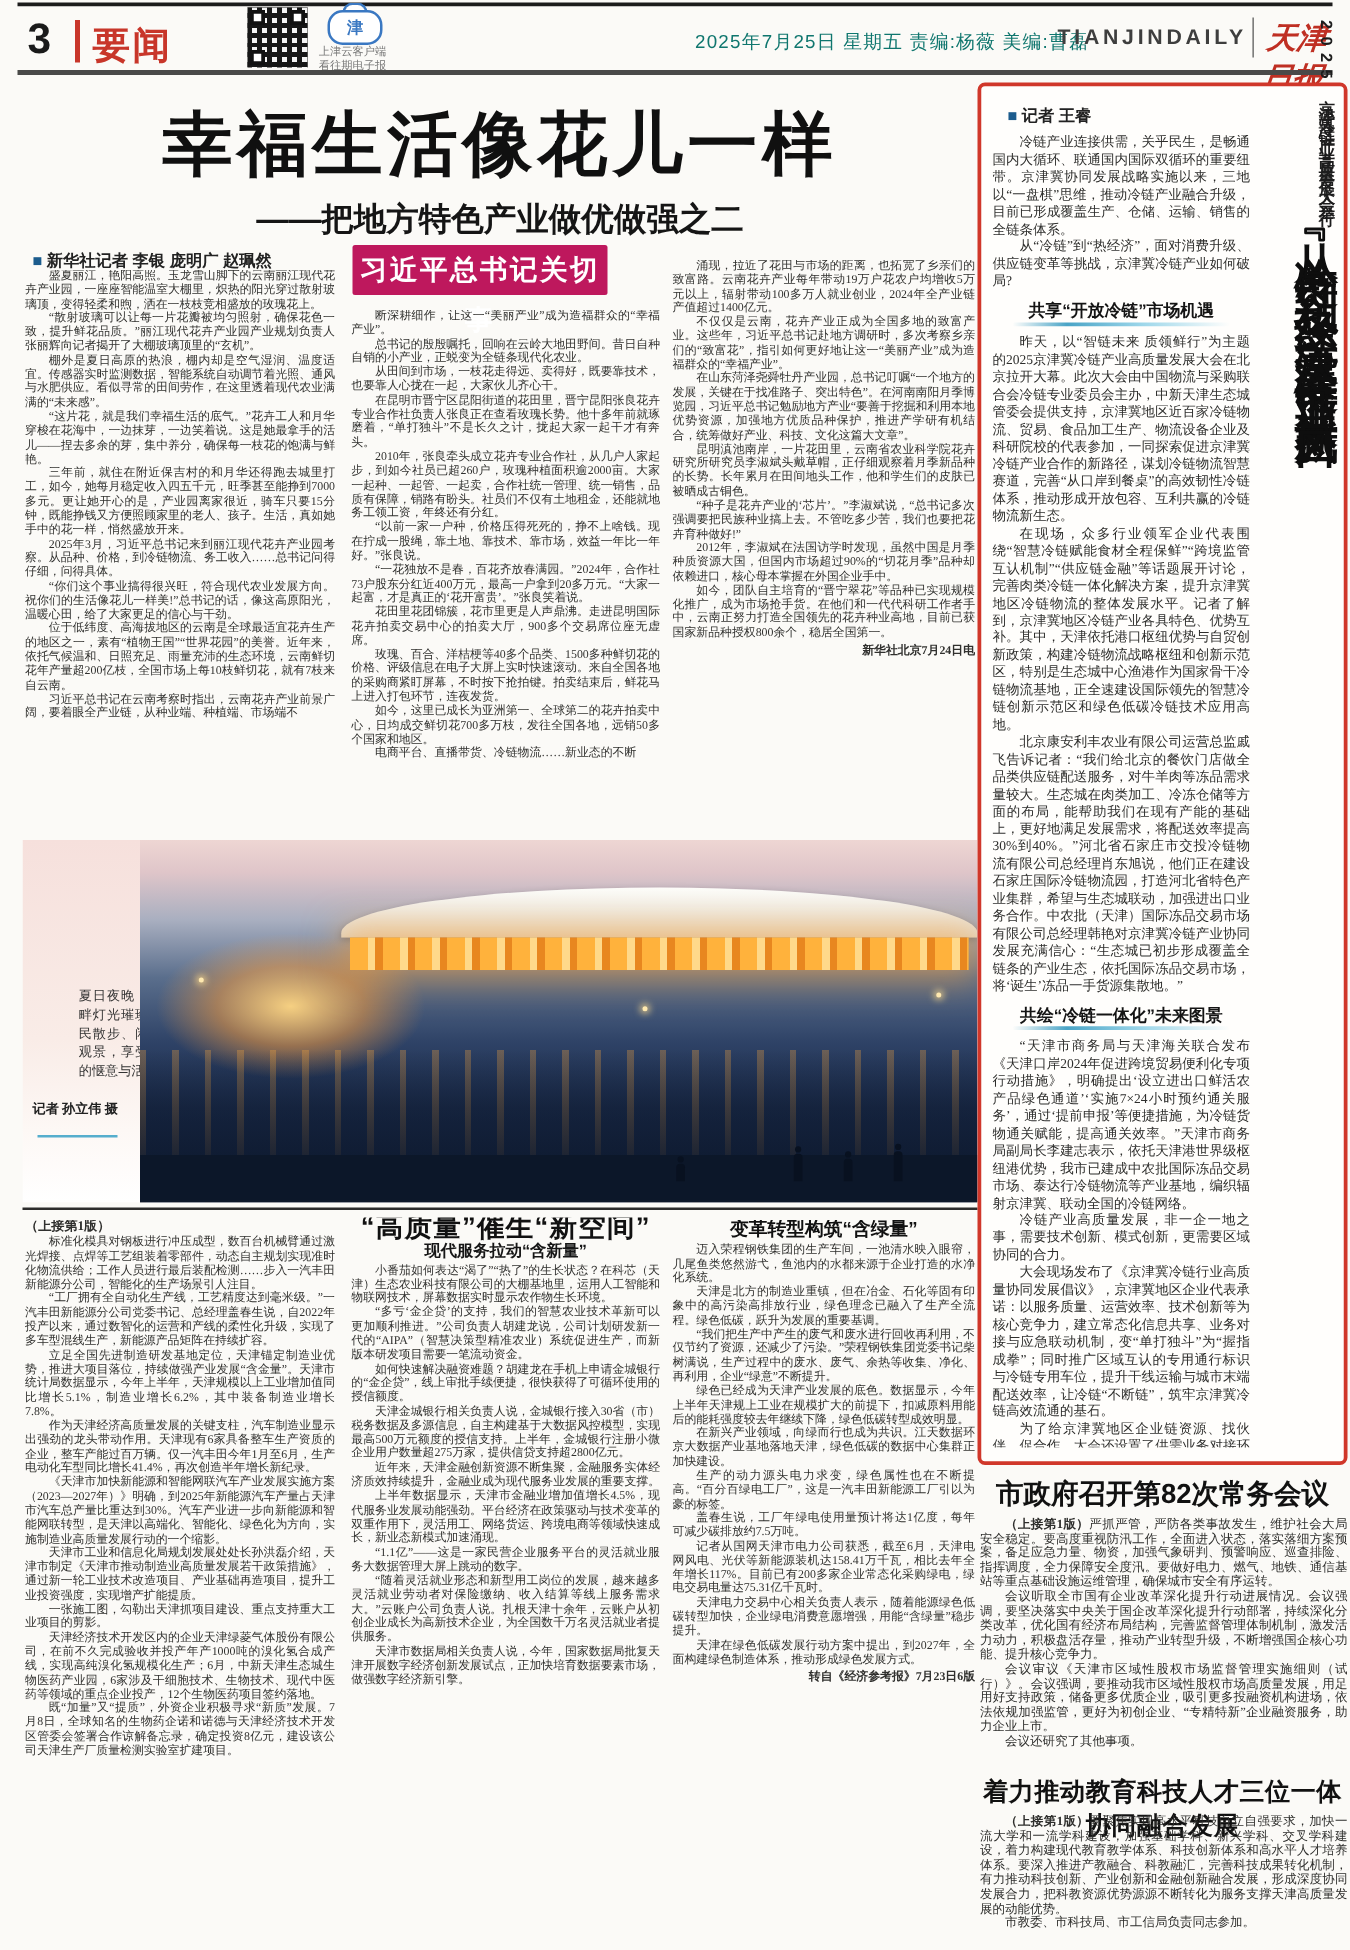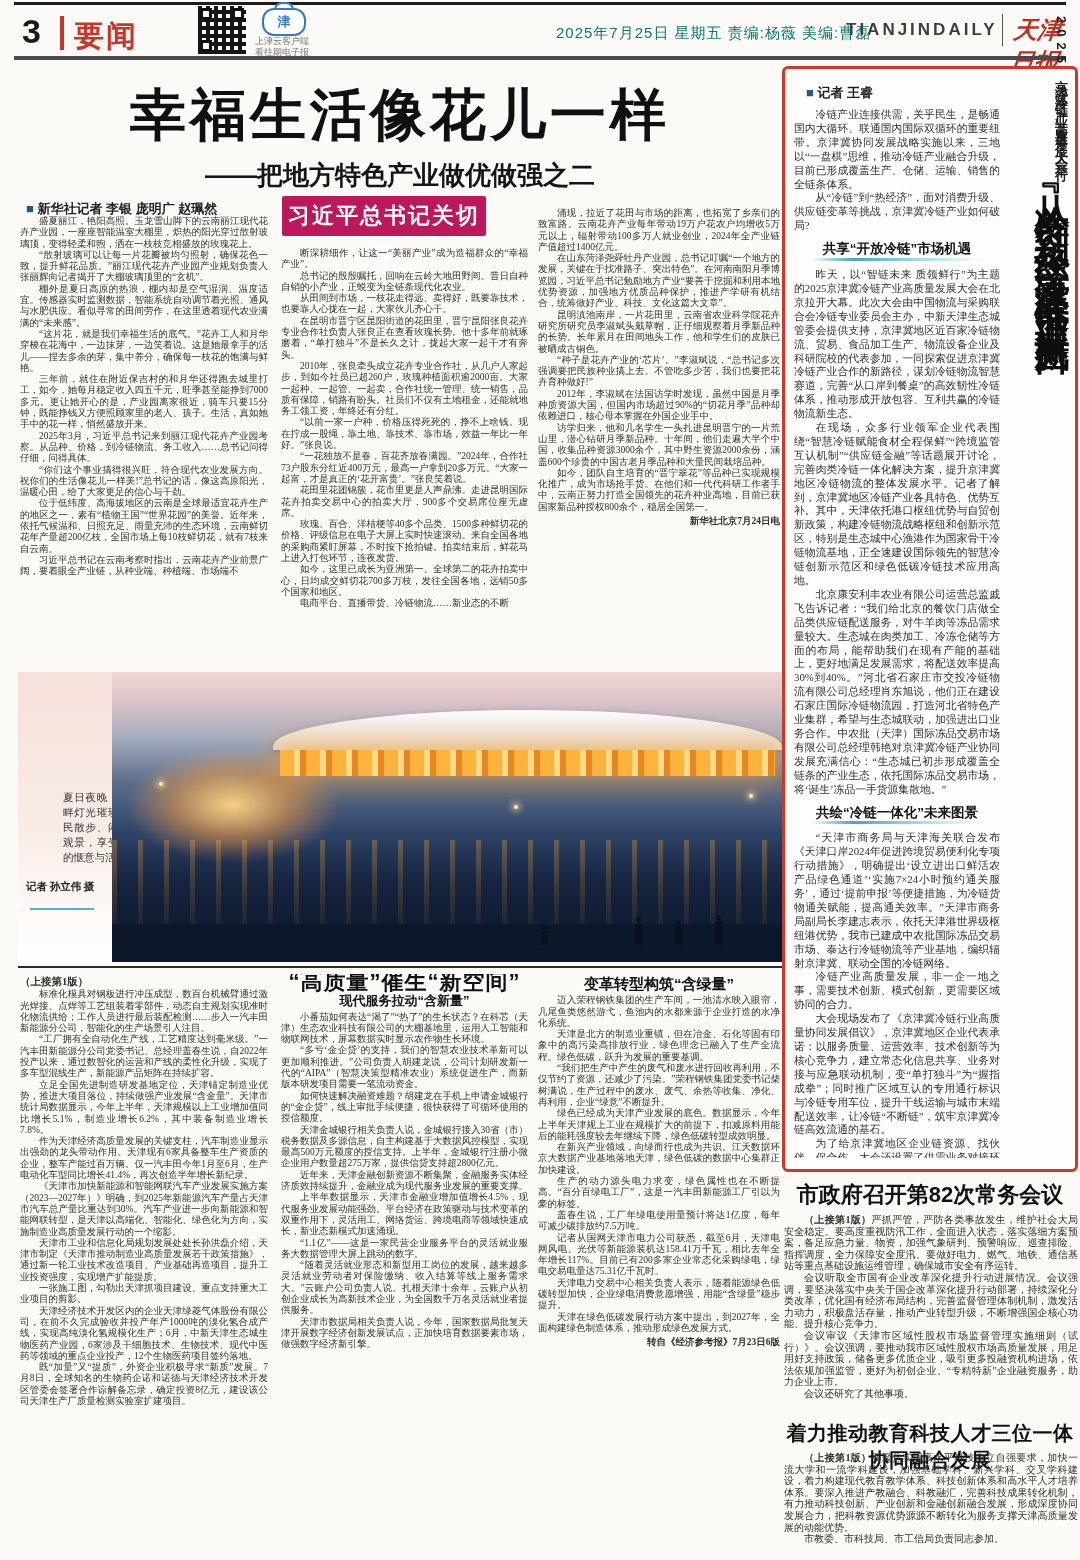--- a/index.html
+++ b/index.html
@@ -159,25 +159,25 @@
   <p>2010年，张良牵头成立花卉专业合作社，从几户人家起步，到如今社员已超260户，玫瑰种植面积逾2000亩。大家一起种、一起管、一起卖，合作社统一管理、统一销售，品质有保障，销路有盼头。社员们不仅有土地租金，还能就地务工领工资，年终还有分红。</p>
   <p>“以前一家一户种，价格压得死死的，挣不上啥钱。现在拧成一股绳，靠土地、靠技术、靠市场，效益一年比一年好。”张良说。</p>
   <p>“一花独放不是春，百花齐放春满园。”2024年，合作社73户股东分红近400万元，最高一户拿到20多万元。“大家一起富，才是真正的‘花开富贵’。”张良笑着说。</p>
   <p>花田里花团锦簇，花市里更是人声鼎沸。走进昆明国际花卉拍卖交易中心的拍卖大厅，900多个交易席位座无虚席。</p>
   <p>玫瑰、百合、洋桔梗等40多个品类、1500多种鲜切花的价格、评级信息在电子大屏上实时快速滚动。来自全国各地的采购商紧盯屏幕，不时按下抢拍键。拍卖结束后，鲜花马上进入打包环节，连夜发货。</p>
   <p>如今，这里已成长为亚洲第一、全球第二的花卉拍卖中心，日均成交鲜切花700多万枝，发往全国各地，远销50多个国家和地区。</p>
   <p>电商平台、直播带货、冷链物流……新业态的不断</p>
 </div>
 <div class="abs col" id="mcol3">
   <p>涌现，拉近了花田与市场的距离，也拓宽了乡亲们的致富路。云南花卉产业每年带动19万户花农户均增收5万元以上，辐射带动100多万人就业创业，2024年全产业链产值超过1400亿元。</p>
+  <p>不仅仅是云南，花卉产业正成为全国多地的致富产业。这些年，习近平总书记赴地方调研时，多次考察乡亲们的“致富花”，指引如何更好地让这一“美丽产业”成为造福群众的“幸福产业”。</p>
   <p>在山东菏泽尧舜牡丹产业园，总书记叮嘱“一个地方的发展，关键在于找准路子、突出特色”。在河南南阳月季博览园，习近平总书记勉励地方产业“要善于挖掘和利用本地优势资源，加强地方优质品种保护，推进产学研有机结合，统筹做好产业、科技、文化这篇大文章”。</p>
   <p>昆明滇池南岸，一片花田里，云南省农业科学院花卉研究所研究员李淑斌头戴草帽，正仔细观察着月季新品种的长势。长年累月在田间地头工作，他和学生们的皮肤已被晒成古铜色。</p>
   <p>“种子是花卉产业的‘芯片’。”李淑斌说，“总书记多次强调要把民族种业搞上去。不管吃多少苦，我们也要把花卉育种做好!”</p>
   <p>2012年，李淑斌在法国访学时发现，虽然中国是月季种质资源大国，但国内市场超过90%的“切花月季”品种却依赖进口，核心母本掌握在外国企业手中。</p>
-  <p>访学归来，他和几名学生一头扎进昆明晋宁的一片荒山里，潜心钻研月季新品种。十年间，他们走遍大半个中国，收集品种资源3000余个，其中野生资源2000余份，涵盖600个珍贵的中国古老月季品种和大量民间栽培品种。</p>
   <p>如今，团队自主培育的“晋宁翠花”等品种已实现规模化推广，成为市场抢手货。在他们和一代代科研工作者手中，云南正努力打造全国领先的花卉种业高地，目前已获国家新品种授权800余个，稳居全国第一。</p>
   <p class="credit-line">新华社北京7月24日电</p>
 </div>
 
 <div class="abs" id="photo-wrap">
   <div class="abs" id="cap-strip">
     <div class="abs" id="photo-caption">夏日夜晚，海河畔灯光璀璨，市民散步、闲坐、观景，享受都市的惬意与活力。</div>
     <div class="abs" id="photo-credit">记者 孙立伟 摄</div>
     <div class="abs" id="cap-div"></div>
   </div>

